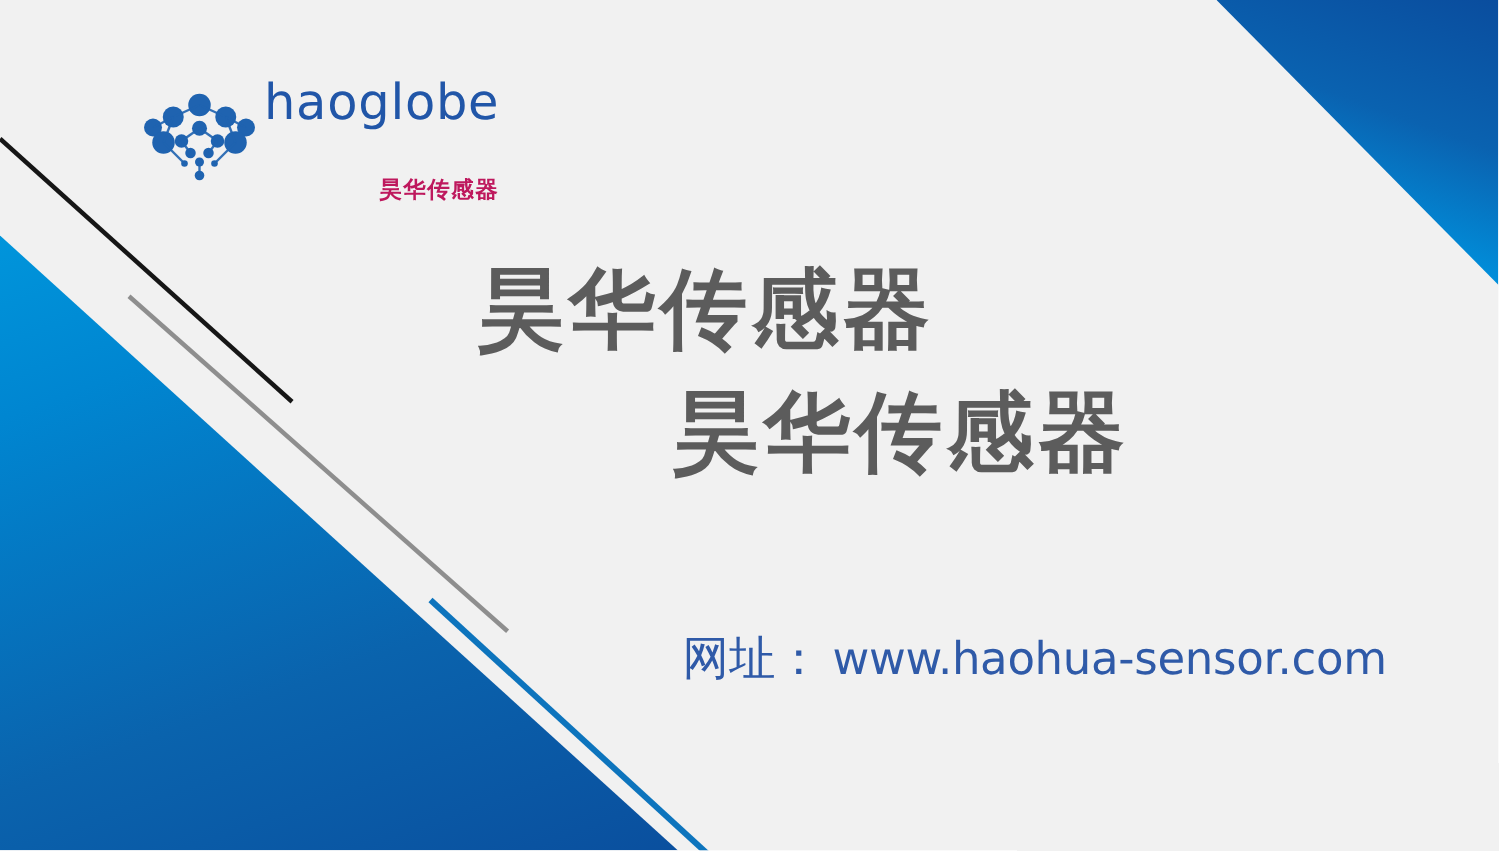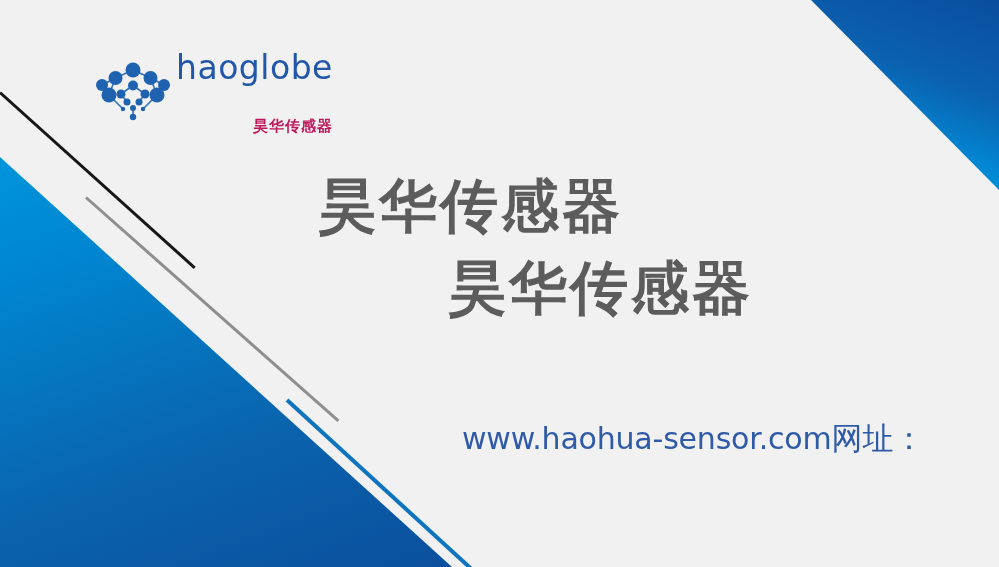--- a/index.html
+++ b/index.html
@@ -205,17 +205,17 @@
       <div id="logo-subtext">昊华传感器</div>
     </div>
   </div>
 
   <div id="title-block">
     <div class="title-line" id="title-line-1">昊华传感器</div>
     <div class="title-line" id="title-line-2">昊华传感器</div>
   </div>
 
   <div id="website-line">
+    <span id="website-label">网址：</span>
     <span id="website-url">www.haohua-sensor.com</span>
-    <span id="website-label">网址：</span>
   </div>
 
 </div>
 
 </body></html>

